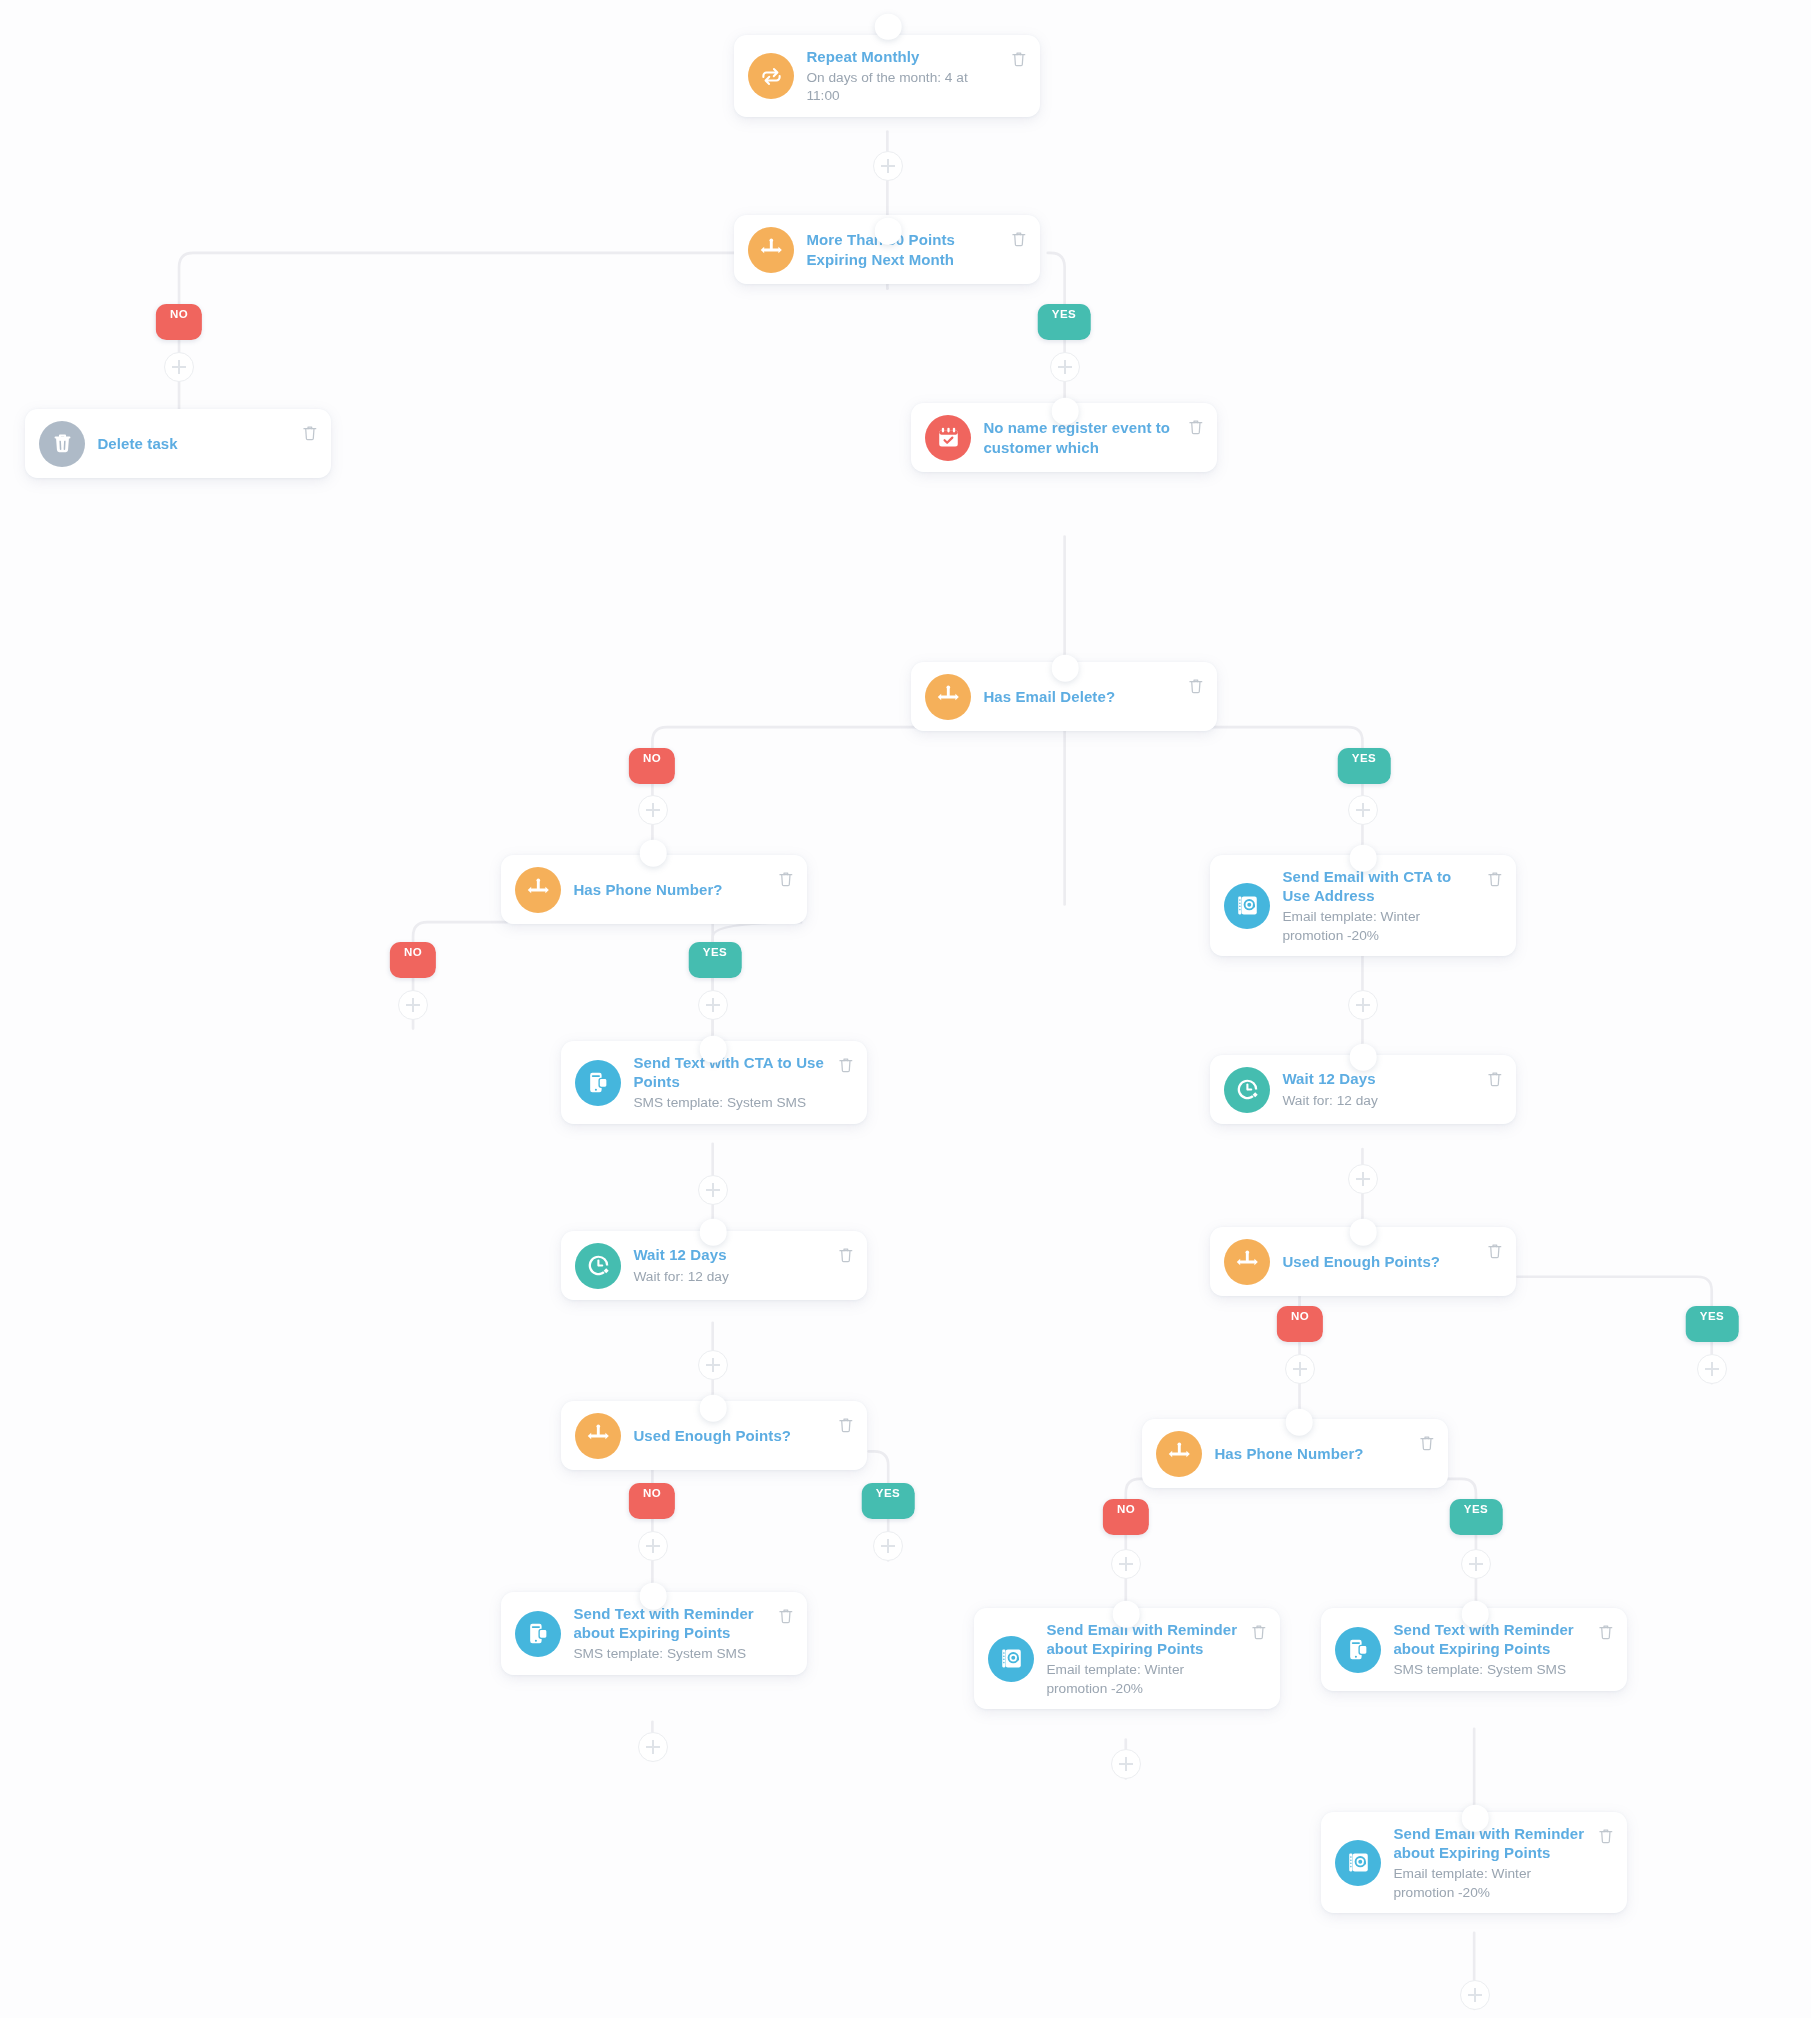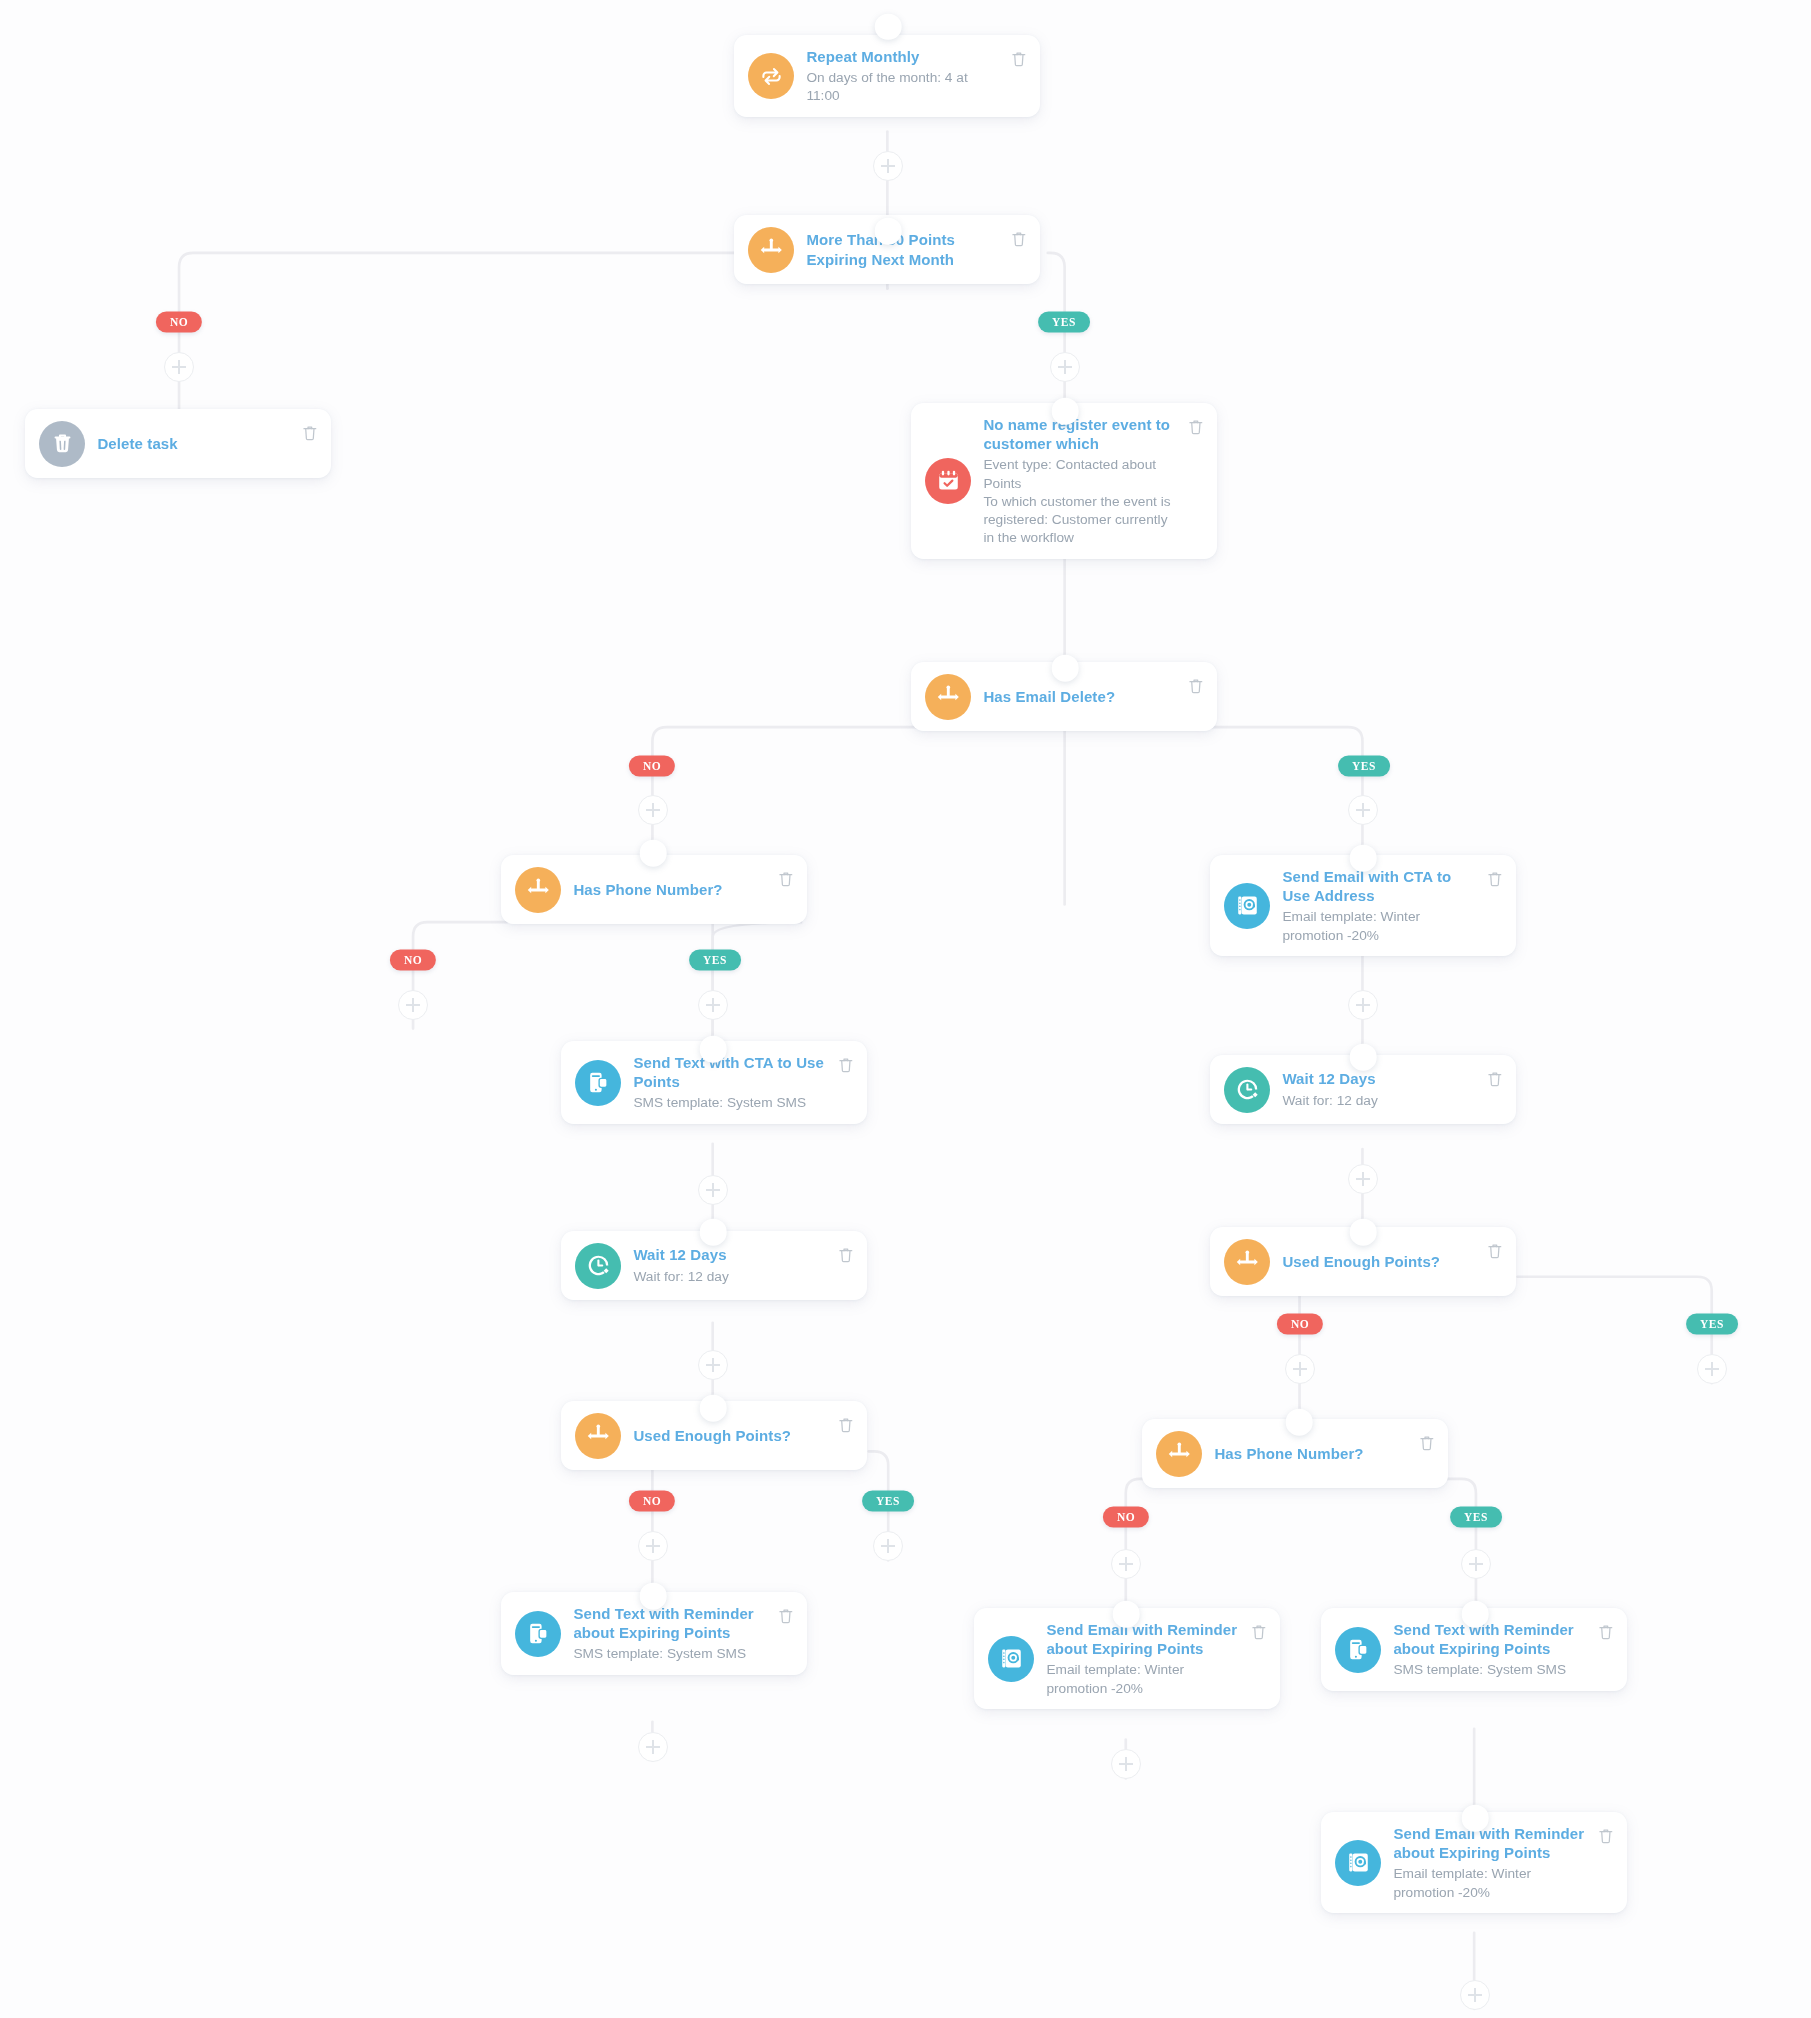--- a/index.html
+++ b/index.html
@@ -73,31 +73,30 @@
     width: 17.7px;
     height: 19.5px;
     opacity: .62;
     cursor: pointer;
   }
   .node.single .body { display: flex; align-items: center; min-height: 46px; }
   
   .badge {
     position: absolute;
     transform: translate(-50%, -50%);
-    height: 21px;
+    height: 36px;
     line-height: 21px;
     padding: 0 14px;
     border-radius: 10.6px;
     color: #ffffff;
     font-size: 11.5px;
     font-weight: 700;
     letter-spacing: 0.5px;
     text-align: center;
     box-shadow: 0 1.8px 4.4px rgba(120,135,160,0.18);
-    font-family: Liberation Serif, serif;
   }
   .badge.yes { background: #45bdb0; }
   .badge.no  { background: #f0655e; }
   
   .dot {
     position: absolute;
     transform: translate(-50%, -50%);
     width: 26.6px;
     height: 26.6px;
     border-radius: 50%;
@@ -240,22 +239,20 @@
             <rect x="3.1" y="5.1" width="17.8" height="15.6" rx="2.4" fill="#fff"></rect>
             <rect x="3.1" y="5.1" width="17.8" height="4.2" rx="2" fill="#f0655e"></rect>
             <rect x="5.6" y="2.6" width="2.2" height="4.6" rx="1.1" fill="#fff"></rect>
             <rect x="10.9" y="2.6" width="2.2" height="4.6" rx="1.1" fill="#fff"></rect>
             <rect x="16.2" y="2.6" width="2.2" height="4.6" rx="1.1" fill="#fff"></rect>
             <path fill="none" stroke="#f0655e" stroke-width="2.1" stroke-linecap="round" stroke-linejoin="round" d="M8.2 14.6l2.5 2.5 5-5"></path>
           </svg>
         </div>
         <div class="body">
           <div class="title">No name register event to customer which</div>
-          <div class="sub">Event type: Contacted about Points
-To which customer the event is registered: Customer currently in the workflow</div>
         </div>
         <div class="trash"><svg viewBox="0 0 24 24" width="17.7" height="19.5" fill="none" stroke="#9aa5b1" stroke-width="1.7" stroke-linecap="round" stroke-linejoin="round">
             <path d="M4 6.5h16"></path>
             <path d="M9.5 6.5V4.2h5v2.3"></path>
             <path d="M6.4 6.5l.9 13.2a1.6 1.6 0 0 0 1.6 1.5h6.2a1.6 1.6 0 0 0 1.6-1.5l.9-13.2"></path>
           </svg></div>
       </div>
       <div class="node single" style="left: 911px; top: 662px; width: 306px;">
         <div class="ic" style="background: rgb(245, 176, 90);">
           <svg class="glyph" width="26.6" height="26.6" viewBox="0 0 24 24">

